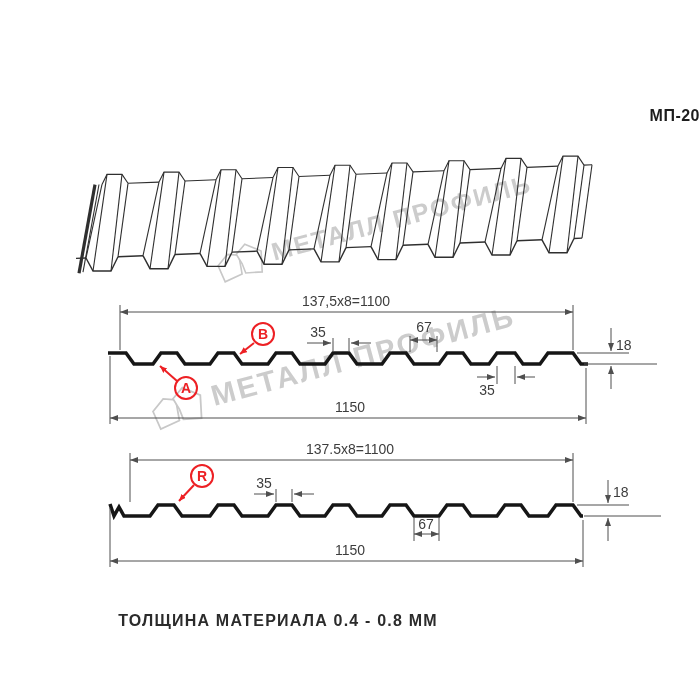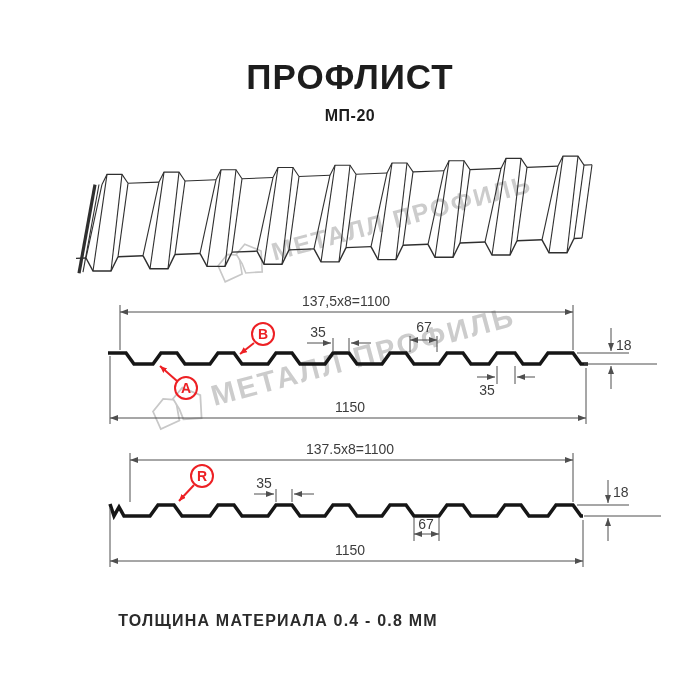--- a/index.html
+++ b/index.html
@@ -1,21 +1,21 @@
 <!DOCTYPE html>
 <html><head>
 <meta charset="utf-8">
 <style>
   html,body{margin:0;padding:0;background:#fff;}
   #canvas{position:relative;width:700px;height:700px;background:#fff;overflow:hidden;
           font-family:"Liberation Sans",sans-serif;}
   .abs{position:absolute;}
   #title{left:0;top:57px;width:700px;text-align:center;font-size:35px;font-weight:bold;
          letter-spacing:1px;color:#1d1d1d;}
-  #subtitle{left:0;top:107px;width:700px;text-align:center;font-size:16px;font-weight:bold;
+  #subtitle{left:0;top:107px;width:700px;text-align:right;font-size:16px;font-weight:bold;
             letter-spacing:.5px;color:#1d1d1d;}
   #footer{left:0;top:612px;width:556px;text-align:center;font-size:16px;font-weight:bold;
           letter-spacing:1.2px;color:#2b2b2b;}
   .wm{display:flex;align-items:center;gap:8px;z-index:1;transform:rotate(-15deg);
       transform-origin:left center;color:#cccccc;font-weight:bold;white-space:nowrap;}
   #wm1{left:212px;top:248px;font-size:25px;letter-spacing:2px;}
   #wm2{left:146px;top:392px;font-size:29px;letter-spacing:2.5px;}
   .wm svg{flex:0 0 auto;}
   #draw{left:0;top:0;z-index:2;}
   text.dim{font-family:"Liberation Sans",sans-serif;font-size:14px;fill:#3d3d3d;text-anchor:middle;}
@@ -24,21 +24,20 @@
            fill:#ed2024;text-anchor:middle;}
   .thin{stroke:#4f4f4f;stroke-width:1;fill:none;}
   .prof{stroke:#161616;stroke-width:3.5;fill:none;}
   .red{stroke:#ed2024;stroke-width:2;fill:none;}
 </style>
 </head>
 <body>
 
 <div id="canvas">
 
-  <div class="abs" id="title">ПРОФЛИСТ</div>
   <div class="abs" id="subtitle">МП-20</div>
 
   <div class="abs wm" id="wm1">
     <svg width="54" height="40" viewBox="0 0 100 74">
       <polygon points="12,36 34,20 54,27 51,62 17,68" fill="#ffffff" stroke="#c8c8c8" stroke-width="3"></polygon>
       <polygon points="50,24 70,10 96,30 88,68 58,62 56,44" fill="#ffffff" stroke="#c8c8c8" stroke-width="3"></polygon>
     </svg>
     <span>МЕТАЛЛ ПРОФИЛЬ</span>
   </div>
   <div class="abs wm" id="wm2">

